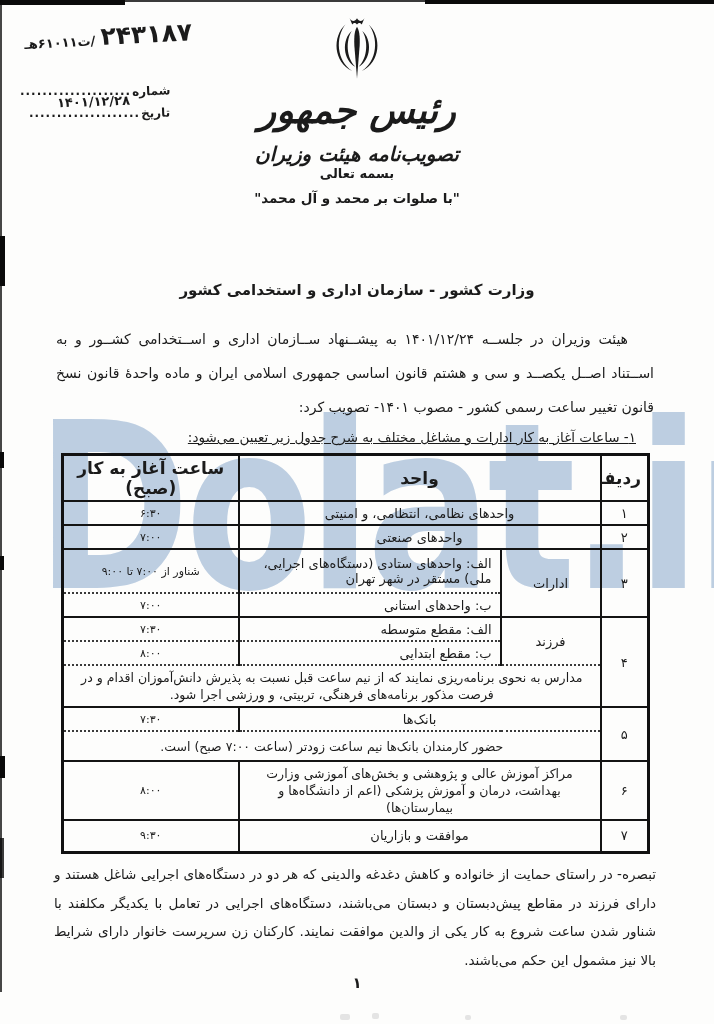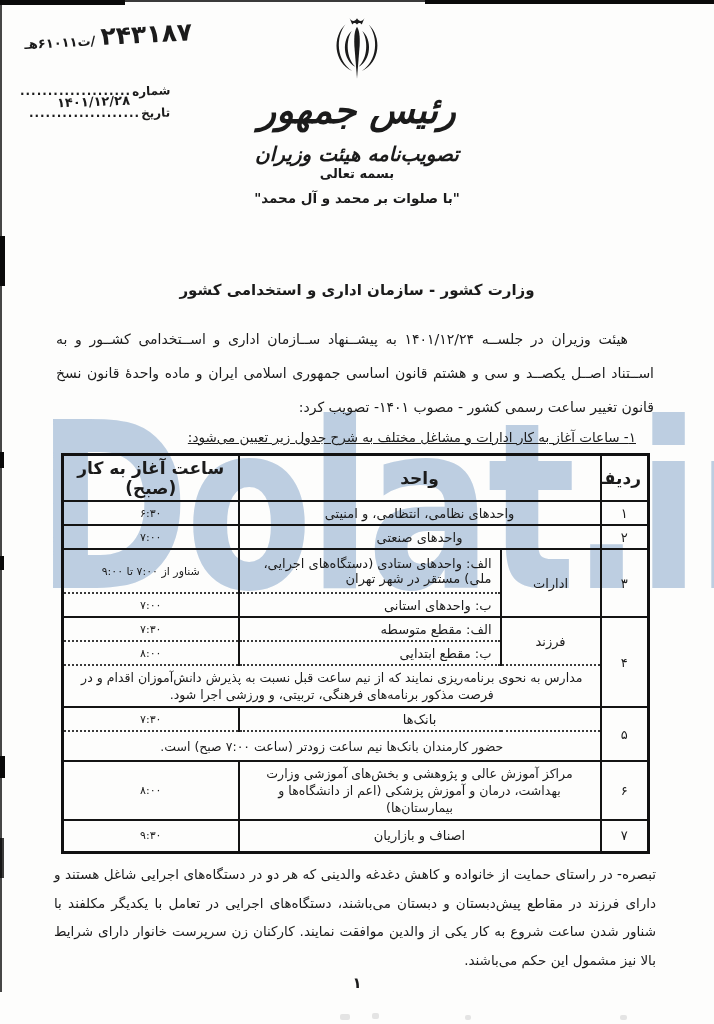--- a/index.html
+++ b/index.html
@@ -199,21 +199,21 @@
         <tr class="h32">
           <td colspan="3" class="note-cell no-t">حضور کارمندان بانک‌ها نیم ساعت زودتر (ساعت ۷:۰۰ صبح) است.</td>
         </tr>
         <tr class="h50">
           <td>۶</td>
           <td colspan="2" class="note-cell">مراکز آموزش عالی و پژوهشی و بخش‌های آموزشی وزارت بهداشت، درمان و آموزش پزشکی (اعم از دانشگاه‌ها و بیمارستان‌ها)</td>
           <td class="time">۸:۰۰</td>
         </tr>
         <tr class="h34">
           <td>۷</td>
-          <td colspan="2">اصناف و بازاریان</td>
+          <td colspan="2">موافقت و بازاریان</td>
           <td class="time">۹:۳۰</td>
         </tr>
       </tbody>
         </table>
     </div>
 
     <div class="footnote">تبصره- در راستای حمایت از خانواده و کاهش دغدغه والدینی که هر دو در دستگاه‌های اجرایی شاغل هستند و دارای فرزند در مقاطع پیش‌دبستان و دبستان می‌باشند، دستگاه‌های اجرایی در تعامل با یکدیگر مکلفند با شناور شدن ساعت شروع به کار یکی از والدین موافقت نمایند. کارکنان زن سرپرست خانوار دارای شرایط بالا نیز مشمول این حکم می‌باشند.</div>
 
     <div class="pagenum">۱</div>
 

